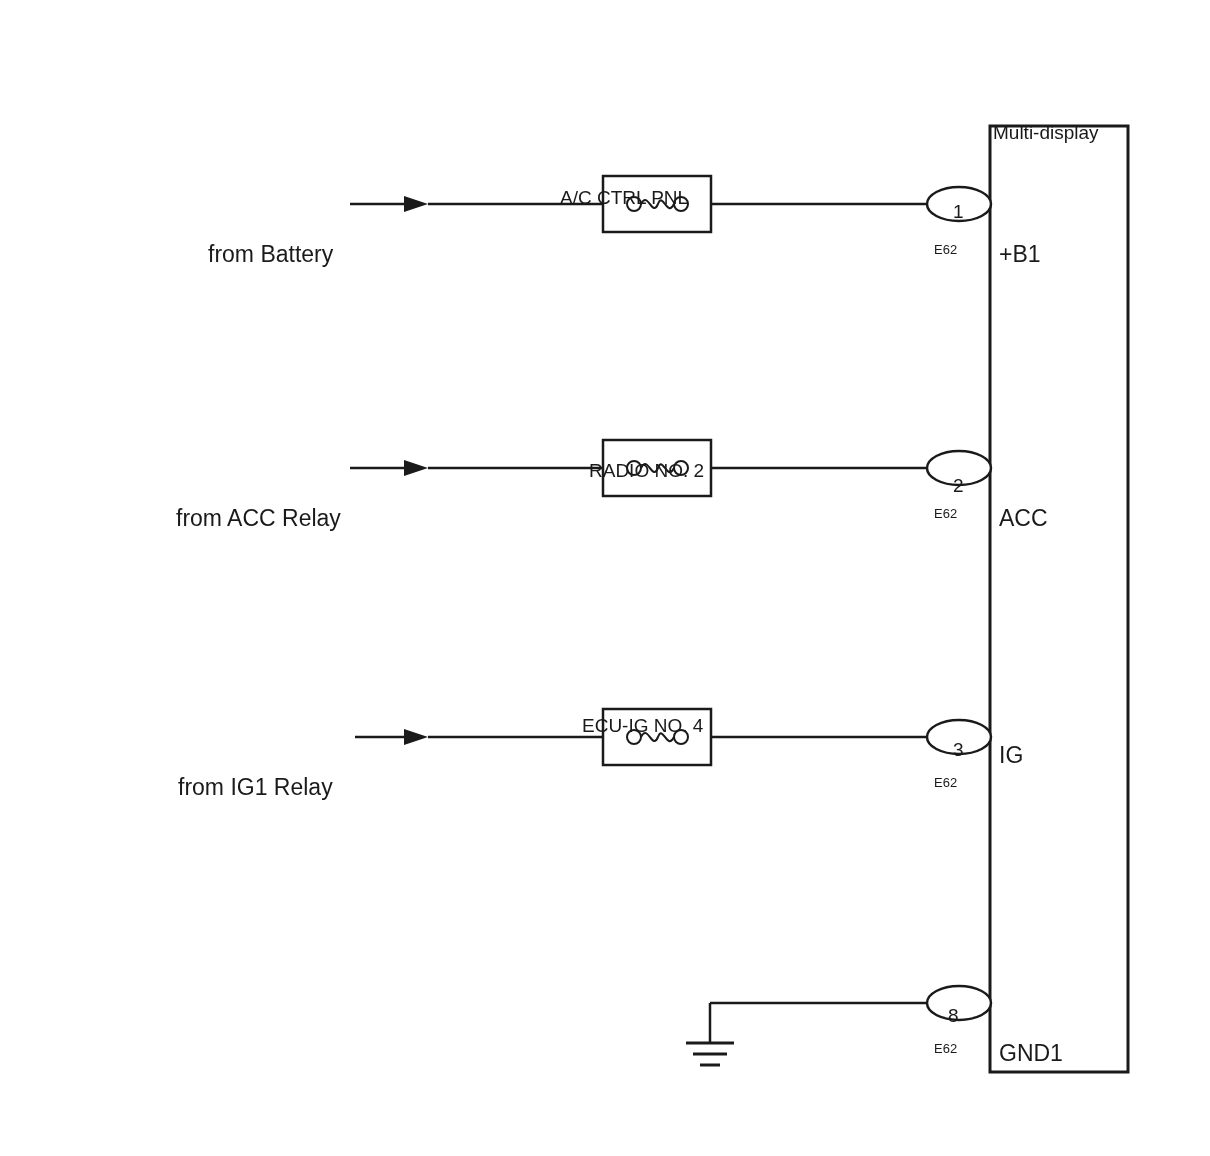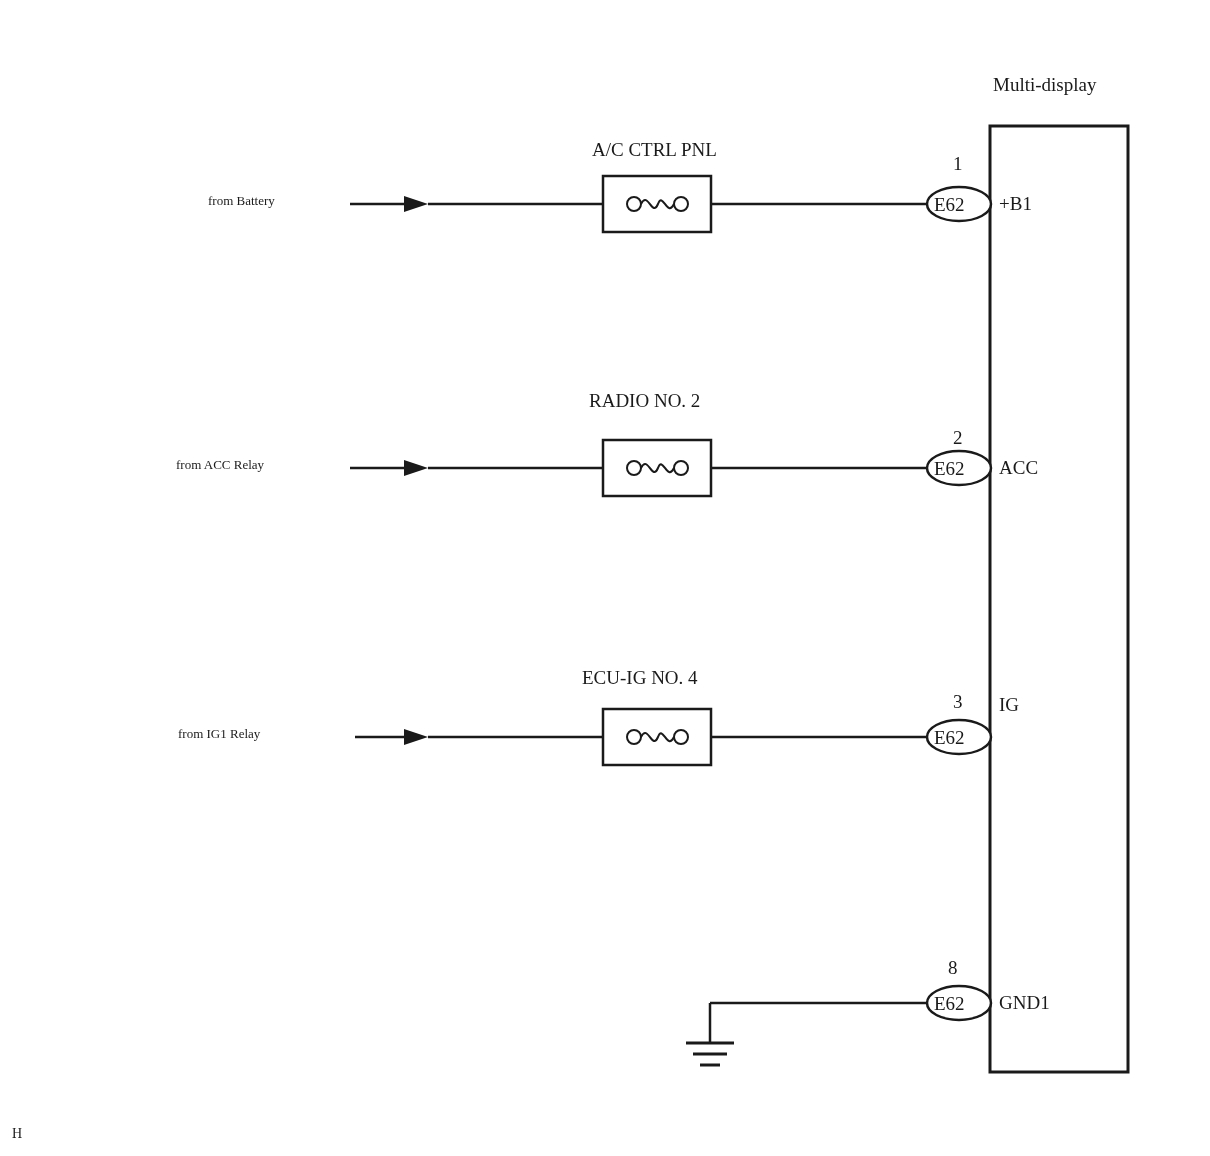--- a/index.html
+++ b/index.html
@@ -17,38 +17,39 @@
   }
   #diagram {
     position: absolute;
     left: 0;
     top: 0;
     width: 1210px;
     height: 1156px;
   }
   .lbl {
     position: absolute;
-    font-family: Liberation Serif, serif;
+    font-family: Liberation Sans, sans-serif;
     color: #1a1a1a;
     white-space: nowrap;
+    margin-top: 48px;
   }
   .lbl-source {
-    font-size: 13px;
+    font-size: 23px;
   }
   .lbl-fuse {
     font-size: 19px;
   }
   .lbl-pinnum {
     font-size: 19px;
   }
   .lbl-pinname {
-    font-size: 19px;
+    font-size: 23px;
   }
   .lbl-conn {
-    font-size: 19px;
+    font-size: 13px;
     font-weight: 400;
   }
   .lbl-unit {
     font-size: 19px;
   }
   .lbl-corner {
     font-size: 14px;
   }
 </style>
 </head>
@@ -107,27 +108,27 @@
     <line x1="693" y1="1054" x2="727" y2="1054" stroke="#1a1a1a" stroke-width="3"></line>
     <line x1="700" y1="1065" x2="720" y2="1065" stroke="#1a1a1a" stroke-width="3"></line>
     <ellipse cx="959" cy="1003" rx="32" ry="17" fill="#ffffff" stroke="#1a1a1a" stroke-width="2.5"></ellipse>
   </g>
 
 </svg>
 
 <div class="lbl lbl-unit" style="left:993px; top:74px;">Multi-display</div>
 
 <div class="lbl lbl-source" style="left:208px; top:193px;">from Battery</div>
-<div class="lbl lbl-fuse" style="left:592px; top:139px;text-align:center;">A/C CTRL PNL</div>
+<div class="lbl lbl-fuse" style="left:560px; top:139px;text-align:center;">A/C CTRL PNL</div>
 <div class="lbl lbl-pinnum" style="left:953px; top:153px;">1</div>
 <div class="lbl lbl-conn" style="left:934px; top:194px;">E62</div>
 <div class="lbl lbl-pinname" style="left:999px; top:193px;">+B1</div>
 
 <div class="lbl lbl-source" style="left:176px; top:457px;">from ACC Relay</div>
-<div class="lbl lbl-fuse" style="left:589px; top:390px;">RADIO NO. 2</div>
+<div class="lbl lbl-fuse" style="left:589px; top:412px;">RADIO NO. 2</div>
 <div class="lbl lbl-pinnum" style="left:953px; top:427px;">2</div>
 <div class="lbl lbl-conn" style="left:934px; top:458px;">E62</div>
 <div class="lbl lbl-pinname" style="left:999px; top:457px;">ACC</div>
 
 <div class="lbl lbl-source" style="left:178px; top:726px;">from IG1 Relay</div>
 <div class="lbl lbl-fuse" style="left:582px; top:667px;">ECU-IG NO. 4</div>
 <div class="lbl lbl-pinnum" style="left:953px; top:691px;">3</div>
 <div class="lbl lbl-conn" style="left:934px; top:727px;">E62</div>
 <div class="lbl lbl-pinname" style="left:999px; top:694px;">IG</div>
 

